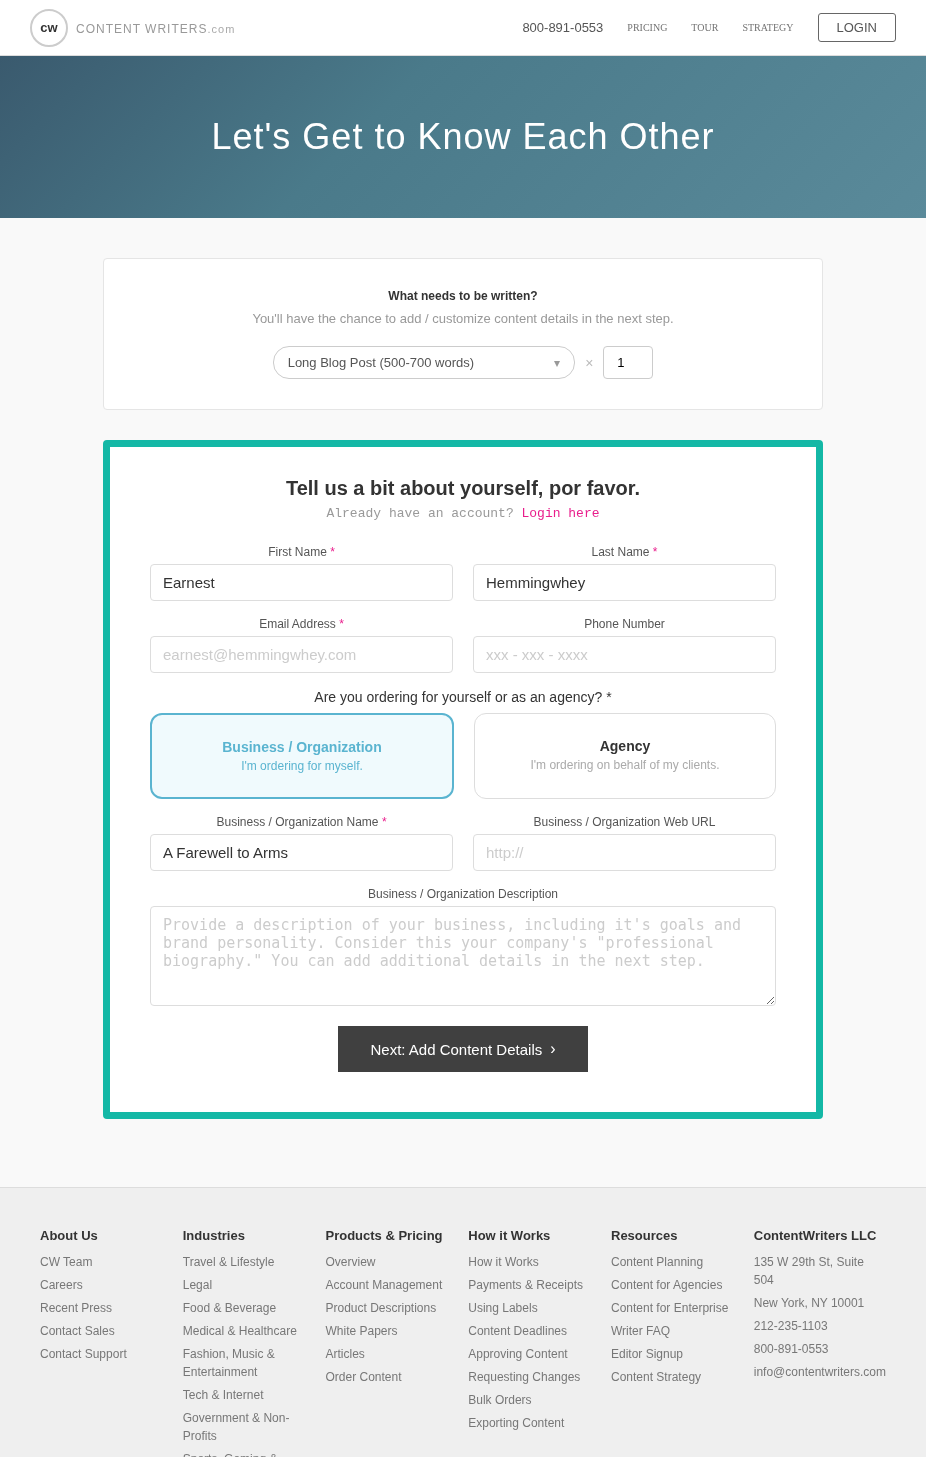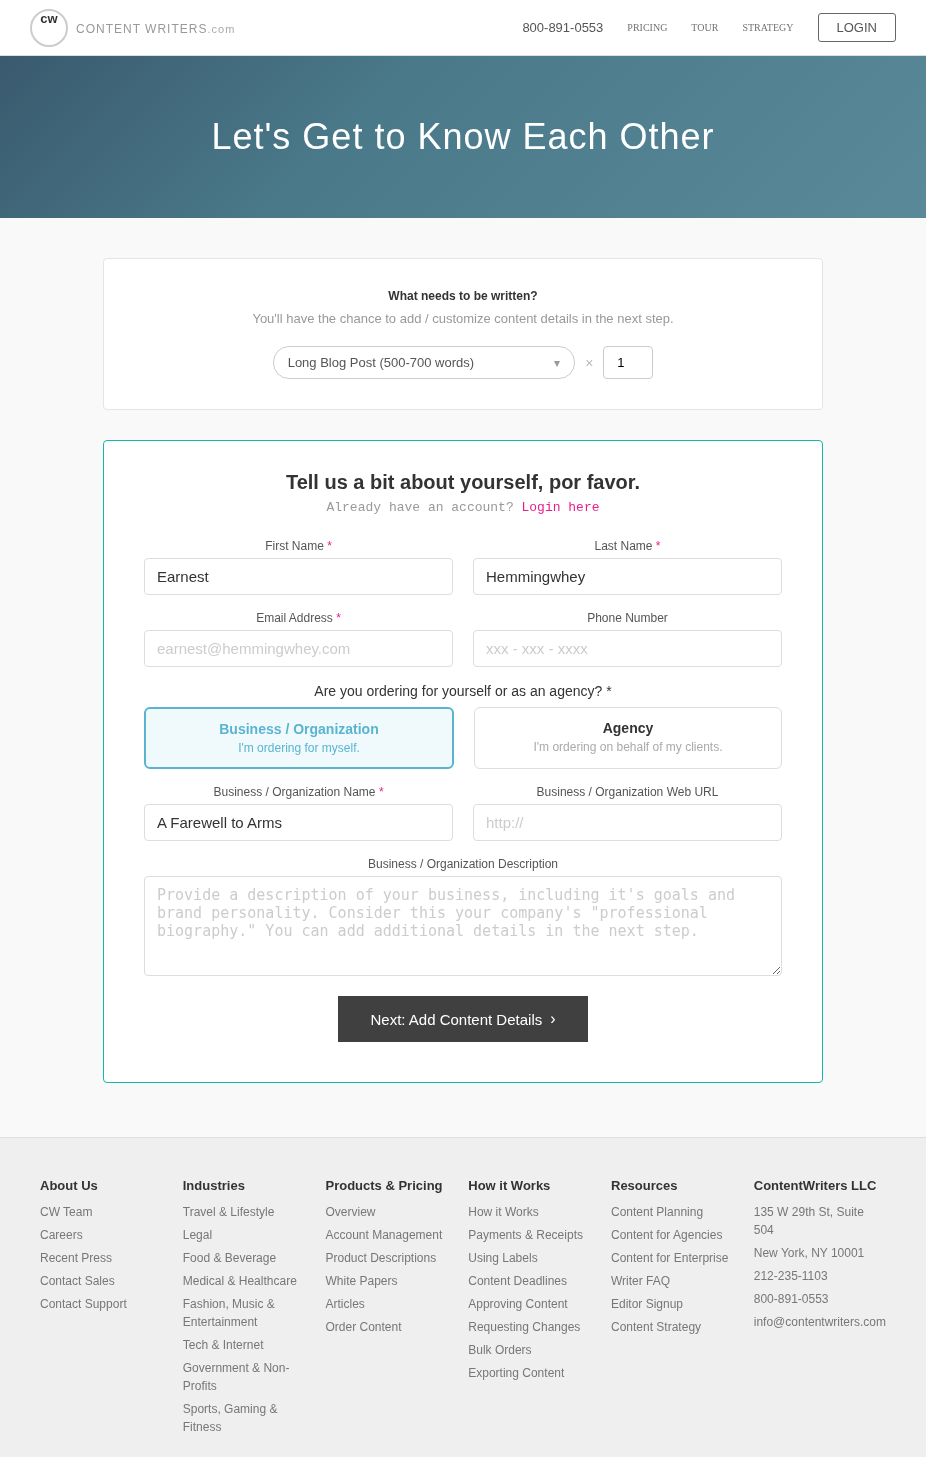--- a/index.html
+++ b/index.html
@@ -11,21 +11,21 @@
       border-bottom: 1px solid #ddd;
       padding: 0 30px;
       height: 56px;
       display: flex;
       align-items: center;
       justify-content: space-between;
     }
     .logo-area { display: flex; align-items: center; gap: 8px; }
     .logo-circle {
       width: 38px; height: 38px; border-radius: 50%; background: #fff;
-      border: 2px solid #ccc; display: flex; justify-content: center;
+      border: 2px solid #ccc; display: flex; align-items: center; justify-content: center;
       font-weight: bold; font-size: 13px; color: #333;
     }
     .logo-text { font-weight: bold; font-size: 15px; color: #333; letter-spacing: 1px; }
     .logo-text span { font-weight: normal; font-size: 12px; color: #999; }
     nav { display: flex; align-items: center; gap: 24px; }
     nav a { text-decoration: none; color: #737373; font-size: 10px; font-family: Liberation Serif, serif; }
     .phone { font-size: 13px; color: #555; }
     .login-btn {
       border: 1px solid #666; padding: 6px 18px; border-radius: 3px;
       background: transparent; font-size: 13px; color: #555; cursor: pointer;
@@ -63,39 +63,39 @@
       cursor: pointer;
     }
     .dropdown-arrow { color: #999; font-size: 12px; }
     .qty-x { color: #bbb; font-size: 14px; }
     .qty-input {
       border: 1px solid #ccc; padding: 8px 12px; border-radius: 4px;
       font-size: 13px; width: 50px; text-align: center;
     }
 
     
-    .form-section { max-width: 720px; margin: 0 auto 14px; padding: 30px 40px; background: #fff; border: 1px solid #14b8a6; border-radius: 4px; }
+    .form-section { max-width: 720px; margin: 0 auto 28px; padding: 30px 40px; background: #fff; border: 7px solid #14b8a6; border-radius: 4px; }
     .form-title { text-align: center; font-size: 20px; font-weight: 600; margin-bottom: 6px; }
     .form-subtitle { text-align: center; font-size: 13px; color: #999; margin-bottom: 24px; font-family: Liberation Mono, monospace; }
     .form-subtitle a { color: #e91e8c; text-decoration: none; }
 
     .form-row { display: flex; gap: 20px; margin-bottom: 16px; }
     .form-group { flex: 1; display: flex; flex-direction: column; }
     .form-group label { font-size: 12px; color: #555; margin-bottom: 5px; text-align: center; }
     .form-group label .req { color: #e91e8c; }
     .form-group input, .form-group textarea {
       border: 1px solid #ddd; border-radius: 4px; padding: 9px 12px;
       font-size: 15px; color: #333; background: #fff; outline: none;
     }
     .form-group input::placeholder, .form-group textarea::placeholder { color: #ccc; }
     .form-group textarea { resize: vertical; min-height: 100px; }
 
     .order-type-row { display: flex; gap: 20px; margin-bottom: 16px; }
     .order-type-card {
-      flex: 1; border: 1px solid #ddd; border-radius: 6px; padding: 12px 12px;
+      flex: 1; border: 1px solid #ddd; border-radius: 12px; padding: 24px 12px;
       text-align: center; cursor: pointer;
     }
     .order-type-card.selected { border: 2px solid #5ab4d0; background: #f0fafd; }
     .order-type-card .card-title { font-size: 14px; font-weight: bold; }
     .order-type-card.selected .card-title { color: #5ab4d0; }
     .order-type-card .card-sub { font-size: 12px; color: #aaa; margin-top: 4px; }
     .order-type-card.selected .card-sub { color: #5ab4d0; }
 
     .next-btn-wrap { text-align: center; margin: 20px 0 10px; }
     .next-btn {

